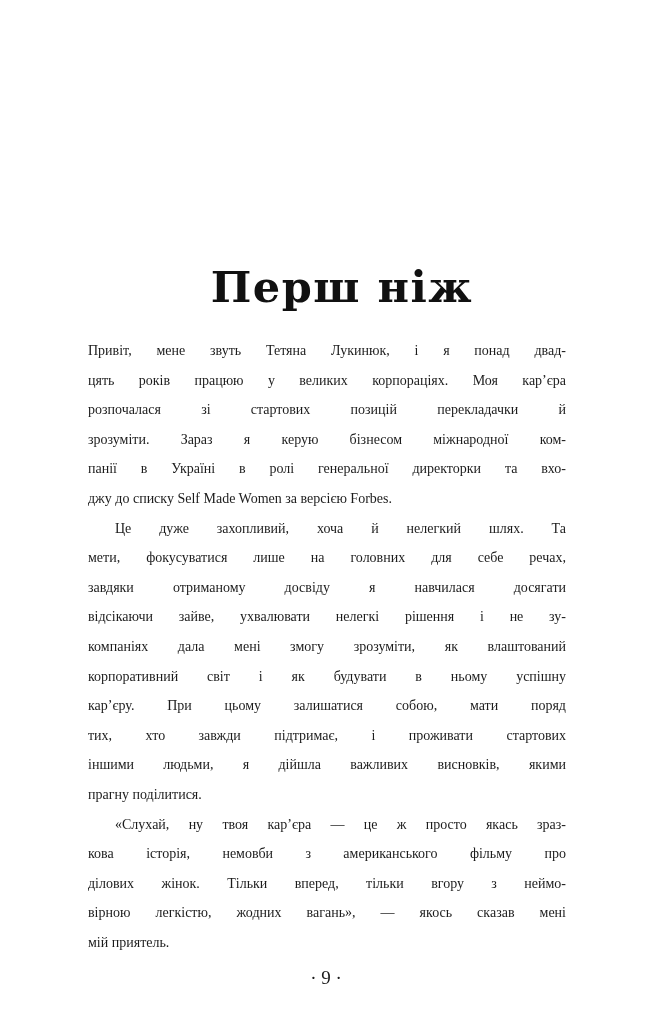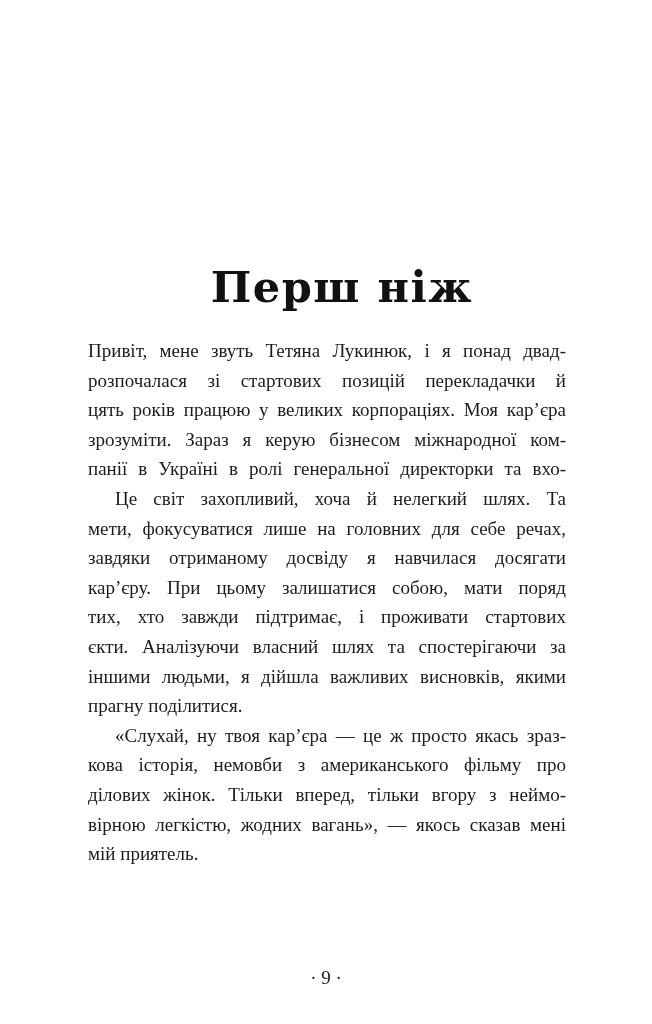--- a/index.html
+++ b/index.html
@@ -38,21 +38,21 @@
     .body-text {
       position: absolute;
       left: 88px;
       top: 336px;
       width: 478px;
     }
     .line {
       display: block;
       height: 29.6px;
       line-height: 29.6px;
-      font-size: 19px;
+      font-size: 14px;
       white-space: nowrap;
       text-align: justify;
       text-align-last: justify;
       color: #1c1c1c;
     }
     .line.last {
       text-align-last: left;
     }
     .line.indent {
       text-indent: 27px;
@@ -72,31 +72,34 @@
 </head>
 <body>
 
 <div class="page">
 
   <h1 class="chapter-title">Перш ніж</h1>
 
   <div class="body-text">
 
     <span class="line">Привіт, мене звуть Тетяна Лукинюк, і я понад двад-</span>
+    <span class="line">цять років працюю у великих корпораціях. Моя кар’єра</span>
     <span class="line">розпочалася зі стартових позицій перекладачки й</span>
-    <span class="line">цять років працюю у великих корпораціях. Моя кар’єра</span>
     <span class="line">зрозуміти. Зараз я керую бізнесом міжнародної ком-</span>
     <span class="line">панії в Україні в ролі генеральної директорки та вхо-</span>
+    <span class="line last">джу до списку Self Made Women за версією Forbes.</span>
 
-    <span class="line indent">Це світ захопливий, хоча й нелегкий шлях. Та</span>
+    <span class="line indent">Це дуже захопливий, хоча й нелегкий шлях. Та</span>
     <span class="line">мети, фокусуватися лише на головних для себе речах,</span>
     <span class="line">завдяки отриманому досвіду я навчилася досягати</span>
+    <span class="line">відсікаючи зайве, ухвалювати нелегкі рішення і не зу-</span>
+    <span class="line">компаніях дала мені змогу зрозуміти, як влаштований</span>
+    <span class="line">корпоративний світ і як будувати в ньому успішну</span>
     <span class="line">кар’єру. При цьому залишатися собою, мати поряд</span>
     <span class="line">тих, хто завжди підтримає, і проживати стартових</span>
-    <span class="line">єкти. Аналізуючи власний шлях та спостерігаючи за</span>
     <span class="line">іншими людьми, я дійшла важливих висновків, якими</span>
     <span class="line last">прагну поділитися.</span>
 
     <span class="line indent">«Слухай, ну твоя кар’єра — це ж просто якась зраз-</span>
     <span class="line">кова історія, немовби з американського фільму про</span>
     <span class="line">ділових жінок. Тільки вперед, тільки вгору з неймо-</span>
     <span class="line">вірною легкістю, жодних вагань», — якось сказав мені</span>
     <span class="line last">мій приятель.</span>
 
   </div>

